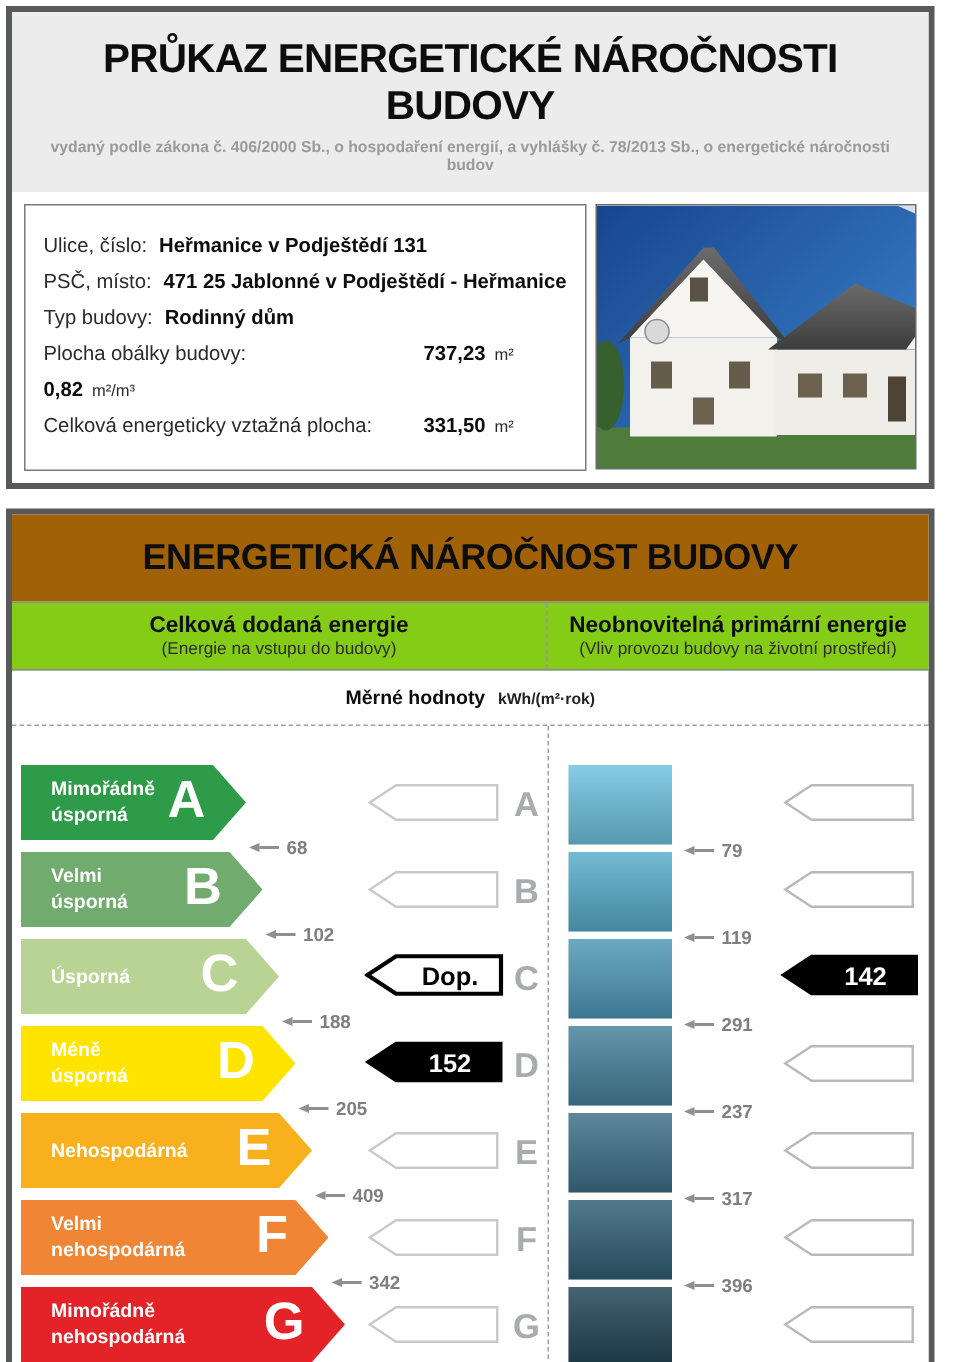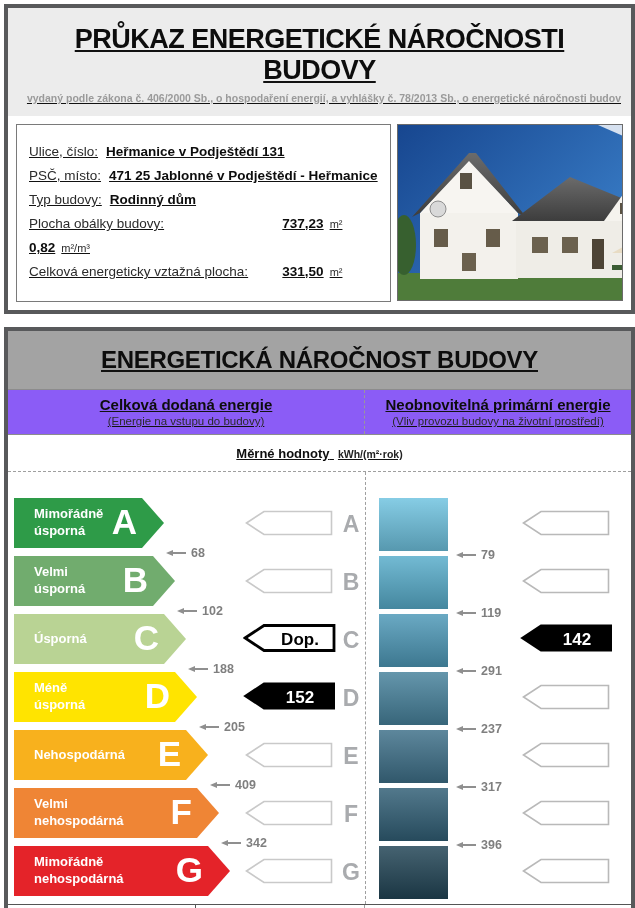--- a/index.html
+++ b/index.html
@@ -1,36 +1,36 @@
 <!DOCTYPE html>
 <html><head>
 <meta charset="utf-8">
 <style>
   html,body{margin:0;padding:0;background:#fff;}
   body{width:635px;height:908px;font-family:"Liberation Sans",sans-serif;color:#111;overflow:hidden;}
-  .panel{margin:4px 0 0 4px;border:4px solid #58595b;background:#fff;text-decoration:underline;}
+  .panel{margin:4px 12px 0 4px;border:4px solid #58595b;background:#fff;}
   .panel2{margin-top:13px;}
 
   
   .p1-header{background:#ececec;text-align:center;padding:16px 10px 12px 10px;}
   .p1-title{font-size:27px;font-weight:bold;letter-spacing:-0.5px;color:#0d0d0d;}
-  .p1-subtitle{font-size:10.5px;font-weight:bold;color:#9a9a9a;margin-top:6px;text-align:right;}
+  .p1-subtitle{font-size:10.5px;font-weight:bold;color:#9a9a9a;margin-top:6px;}
   .p1-body{display:flex;padding:8px;gap:6px;background:#fff;}
   .info-box{flex:1;border:1px solid #7a7a7a;padding:10px 12px 6px 12px;height:160px;}
   .info-row{display:flex;align-items:baseline;margin:9px 0;font-size:13.5px;color:#2b2b2b;}
   .info-label{margin-right:8px;white-space:nowrap;}
   .info-value{font-weight:bold;color:#0d0d0d;white-space:nowrap;}
   .info-row.num .info-label{flex:1;}
   .info-row.num .info-value{text-align:center;}
   .info-unit{width:48px;margin-left:6px;font-size:11px;color:#2b2b2b;}
   .photo{width:264px;height:175px;border:1px solid #6b6b6b;overflow:hidden;}
 
   
-  .p2-title{background:#a3a3a3;text-align:center;font-size:24px;font-weight:bold;letter-spacing:-0.3px;padding:15px 0;color:#0d0d0d;}
-  .p2-headers{display:flex;background:#8b5cf6;border-top:1px solid #8c8c8c;border-bottom:1px solid #8c8c8c;}
+  .p2-title{background:#a16207;text-align:center;font-size:24px;font-weight:bold;letter-spacing:-0.3px;padding:15px 0;color:#0d0d0d;}
+  .p2-headers{display:flex;background:#84cc16;border-top:1px solid #8c8c8c;border-bottom:1px solid #8c8c8c;}
   .col-h{box-sizing:border-box;text-align:center;padding:6px 4px 7px 4px;}
   .col-h.left{width:357px;border-right:1px dashed #999;}
   .col-h.right{flex:1;}
   .col-h-title{font-size:15px;font-weight:bold;color:#0d0d0d;}
   .col-h-sub{font-size:11.5px;color:#2b2b2b;margin-top:2px;}
   .units-row{text-align:center;padding:9px 0;border-bottom:1px dashed #9f9f9f;}
   .units-label{font-size:13px;font-weight:bold;color:#0d0d0d;}
   .units-unit{font-size:10.5px;font-weight:bold;color:#222;margin-left:4px;}
 
   .chart{position:relative;height:432px;background:#fff;}

